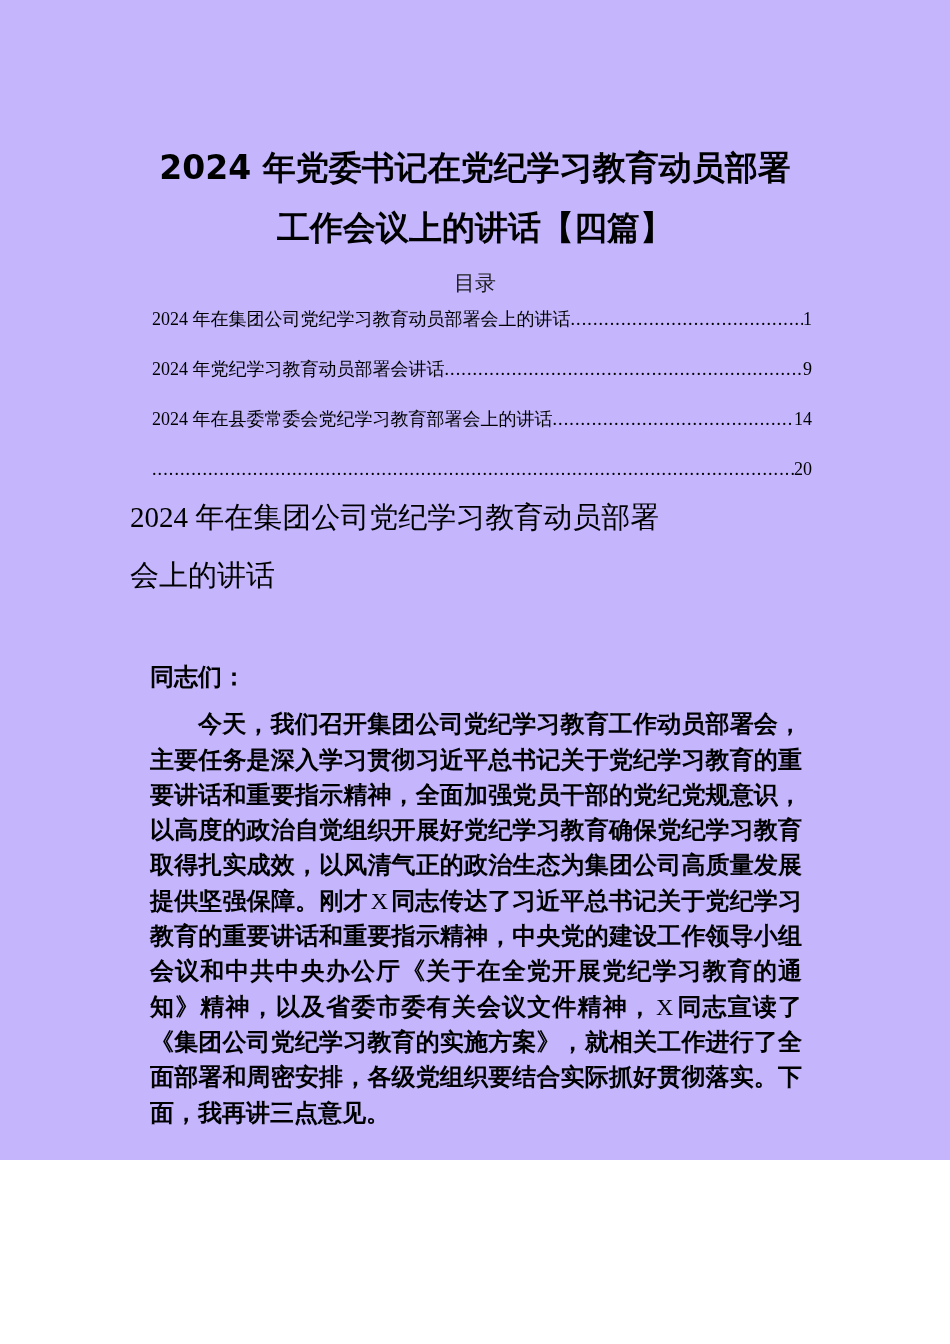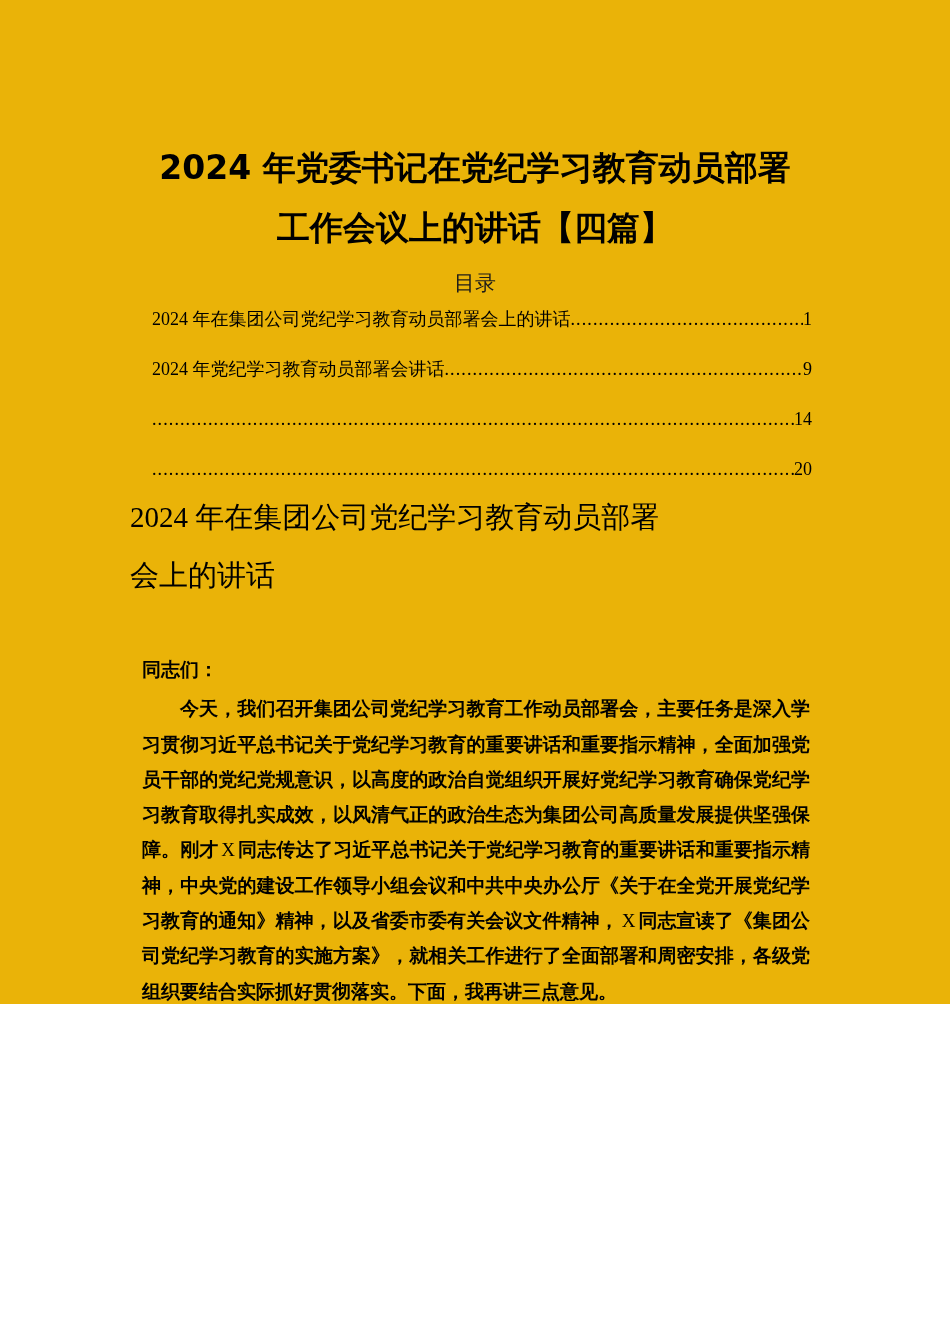--- a/index.html
+++ b/index.html
@@ -15,22 +15,22 @@
     color: #000000;
     overflow: hidden;
     -webkit-font-smoothing: none;
   }
 
   .page {
     position: absolute;
     left: 0;
     top: 0;
     width: 950px;
-    height: 1004px;
-    background: #eab308;
+    height: 1160px;
+    background: #c4b5fd;
   }
 
   
   .doc-title {
     position: absolute;
     left: 130px;
     top: 138px;
     width: 690px;
     text-align: center;
     font-family: "DejaVu Sans", "Liberation Sans", sans-serif;
@@ -103,26 +103,26 @@
   
   .body-block {
     position: absolute;
     left: 138px;
     top: 648px;
     width: 676px;
   }
   .para {
     font-family: "DejaVu Sans", "Liberation Sans", sans-serif;
     font-weight: 700;
-    font-size: 19px;
+    font-size: 24px;
     line-height: 35.3px;
     color: #000000;
     text-align: justify;
     text-justify: inter-character;
-    margin: 4px;
+    margin: 12px;
     letter-spacing: 0px;
   }
   .para.salutation { text-indent: 0; }
   .para.indent2 { text-indent: 2em; }
   .para.heading-para { text-indent: 2em; }
   .latin {
     font-family: "Liberation Serif", "DejaVu Serif", serif;
     font-weight: 400;
     padding: 0 3px;
   }
@@ -147,20 +147,21 @@
       <span class="toc-page">1</span>
     </div>
 
     <div class="toc-row">
       <span class="toc-text">2024 年党纪学习教育动员部署会讲话</span>
       <span class="toc-leader">........................................................................................................................................................</span>
       <span class="toc-page">9</span>
     </div>
 
     <div class="toc-row">
+      <span class="toc-text">2024 年在县委常委会党纪学习教育部署会上的讲话</span>
       <span class="toc-leader">........................................................................................................................................................</span>
       <span class="toc-page">14</span>
     </div>
 
     <div class="toc-row">
       <span class="toc-leader">........................................................................................................................................................</span>
       <span class="toc-page">20</span>
     </div>
 
   </div>

